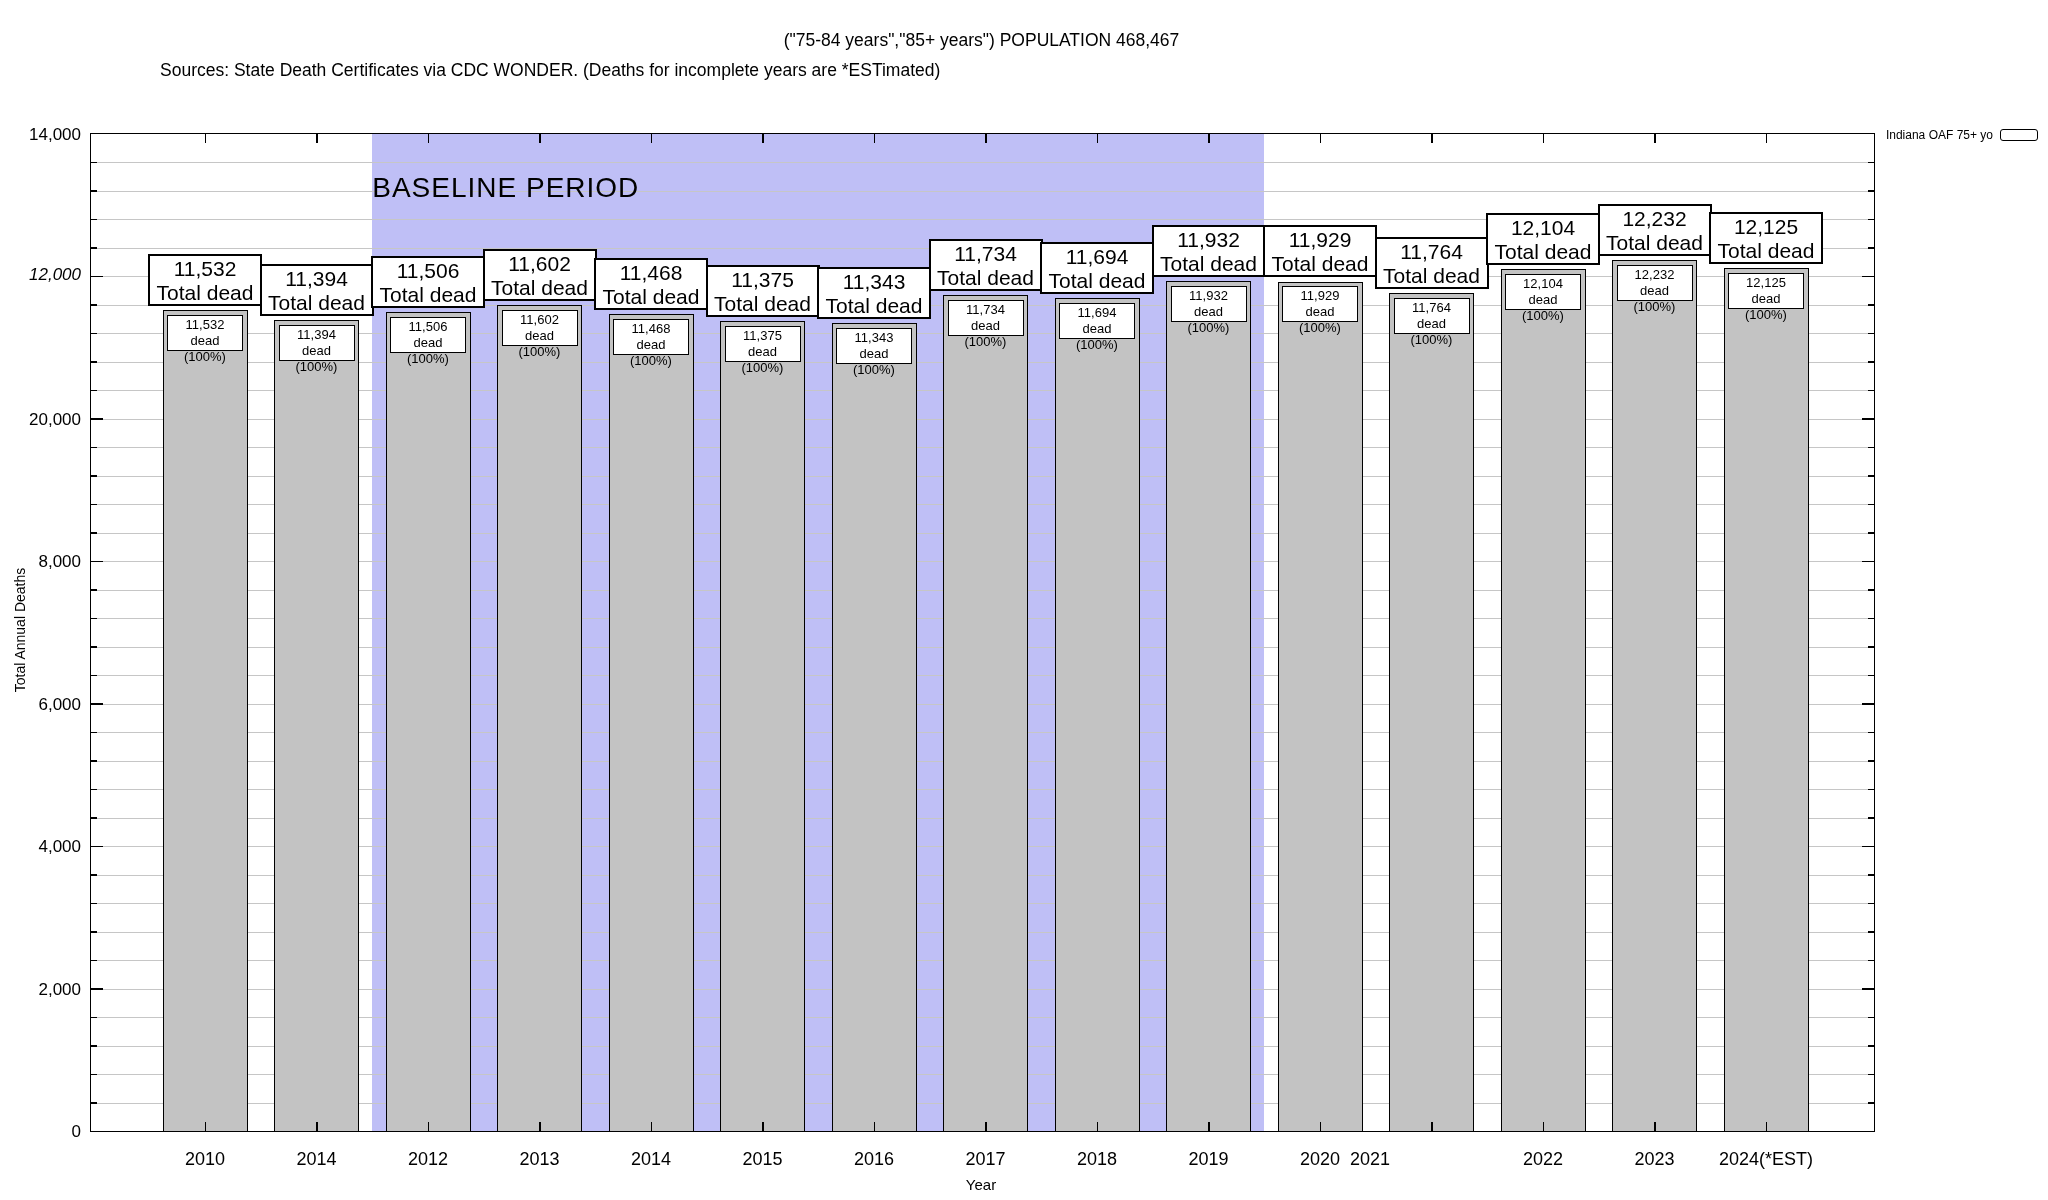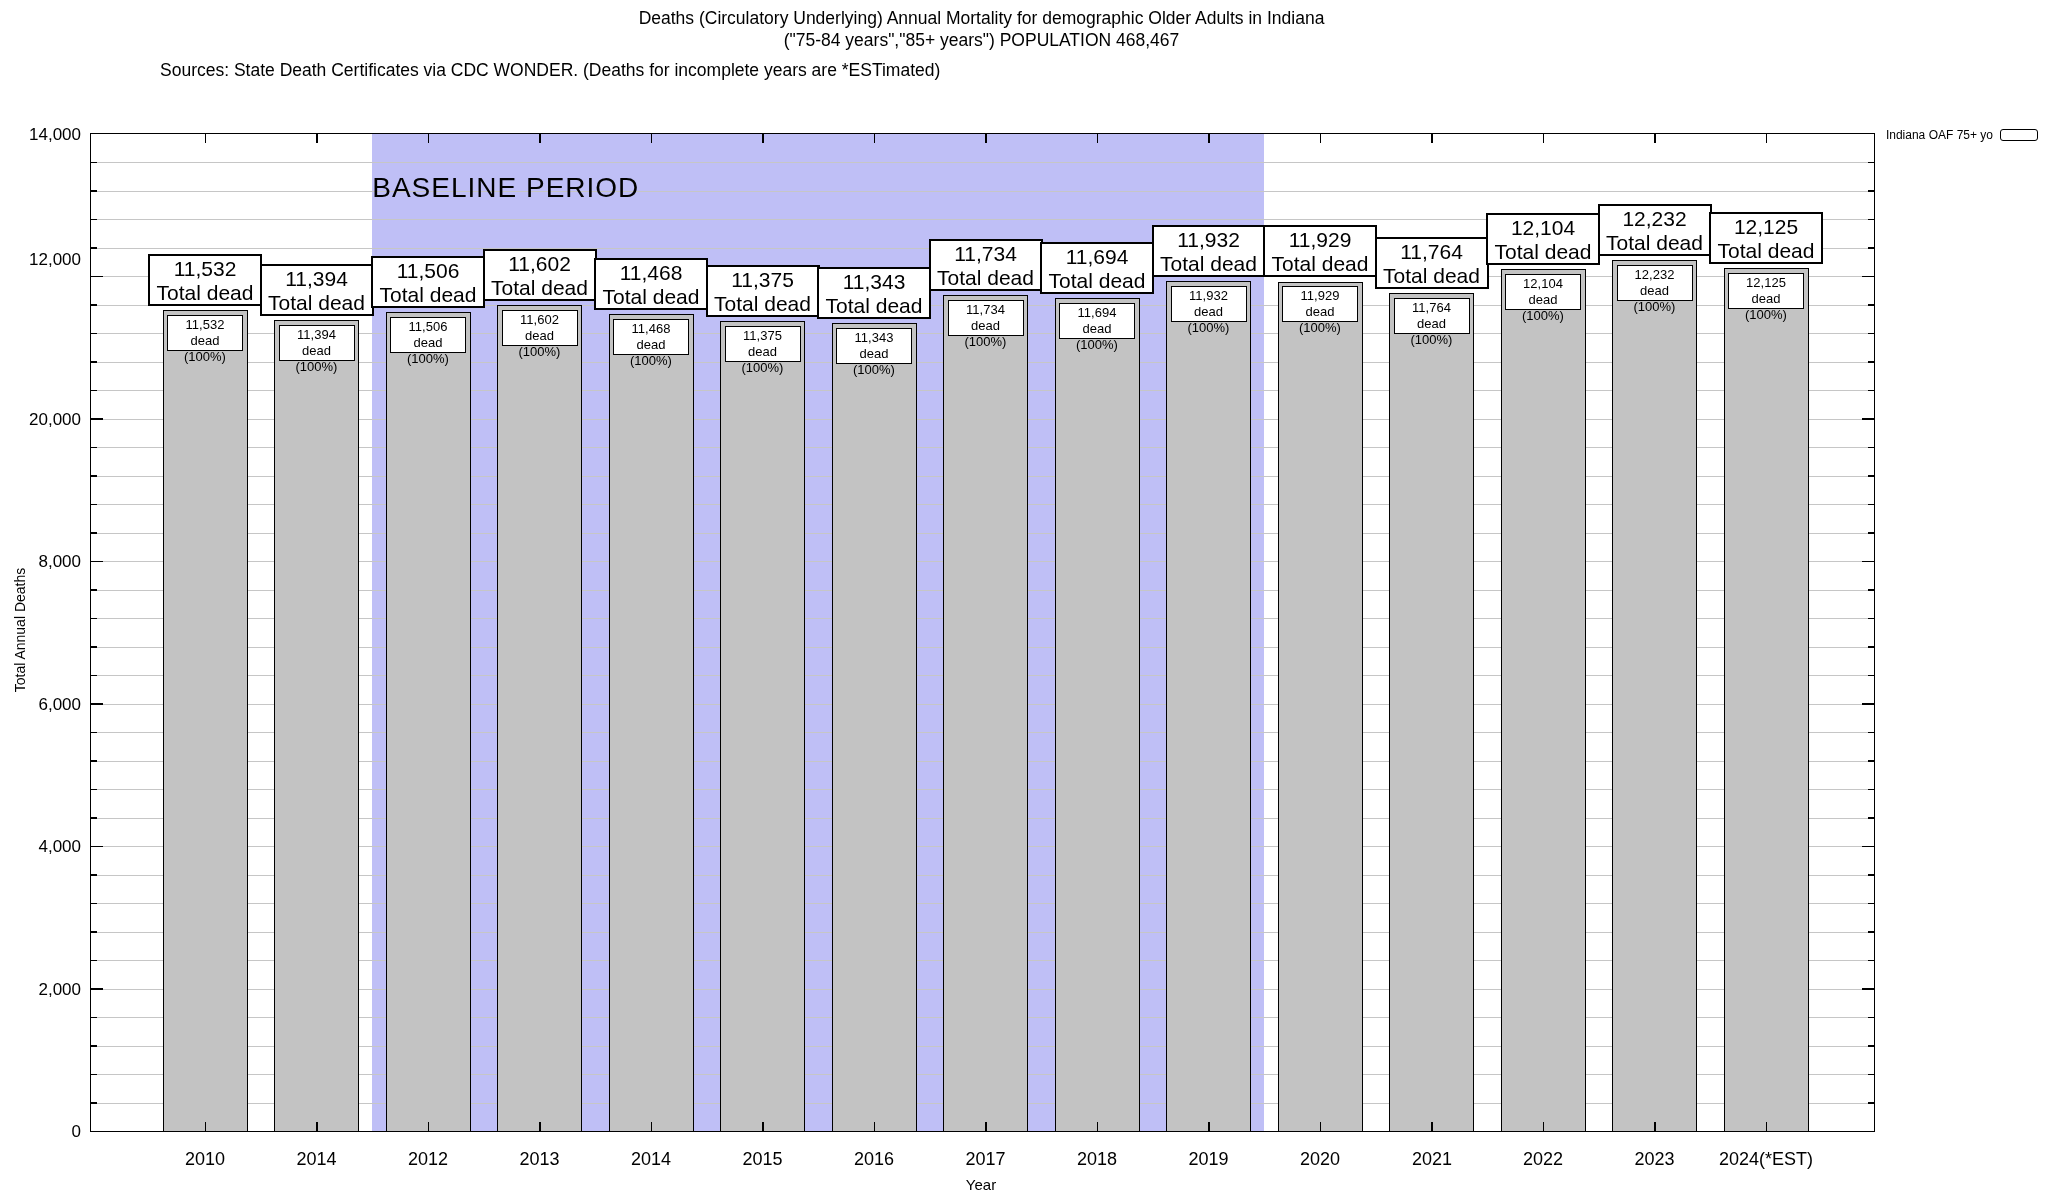--- a/index.html
+++ b/index.html
@@ -22,21 +22,20 @@
   .bperiod{position:absolute;text-align:left;font-size:28px;letter-spacing:1px;z-index:2;}
   .yaxis-title{position:absolute;width:300px;text-align:center;font-size:14px;transform:rotate(-90deg);}
   .xaxis-title{position:absolute;text-align:center;font-size:15px;}
   .legend{position:absolute;display:flex;align-items:center;gap:7px;font-size:12px;}
   .swatch{display:inline-block;width:36px;height:10px;border:1px solid #000;border-radius:3px;}
 </style>
 </head>
 <body>
 
 <div class="canvas">
-  <div class="titleline" style="top:8px;">Deaths (Circulatory Underlying) Annual Mortality for demographic Older Adults in Indiana</div>
   <div class="titleline" style="top:30px;">("75-84 years","85+ years") POPULATION 468,467</div>
   <div class="srcnote" style="left:160px;top:60px;">Sources: State Death Certificates via CDC WONDER. (Deaths for incomplete years are *ESTimated)</div>
 
   <div class="yaxis-title" style="left:-130px;top:622px;">Total Annual Deaths</div>
   <div class="xaxis-title" style="left:931px;top:1176px;width:100px;">Year</div>
 
   <div class="legend" style="right:10px;top:128px;">
     <span>Indiana OAF 75+ yo</span>
     <span class="swatch"></span>
   </div>
@@ -145,21 +144,21 @@
       <div class="ytick" style="right: 0px; width: 6px; top: 56.4714px;"></div>
       <div class="grid" style="top: 28.4857px; background: rgb(198, 198, 198);"></div>
       <div class="ytick" style="left: 0px; width: 6px; top: 27.9857px;"></div>
       <div class="ytick" style="right: 0px; width: 6px; top: 27.9857px;"></div>
       <div class="ylabel" style="left: -90px; top: 988px;">0</div>
       <div class="ylabel" style="left: -90px; top: 845.571px;">2,000</div>
       <div class="ylabel" style="left: -90px; top: 703.143px;">4,000</div>
       <div class="ylabel" style="left: -90px; top: 560.714px;">6,000</div>
       <div class="ylabel" style="left: -90px; top: 418.286px;">8,000</div>
       <div class="ylabel" style="left: -90px; top: 275.857px;">20,000</div>
-      <div class="ylabel" style="left: -90px; top: 116px;">12,000</div>
+      <div class="ylabel" style="left: -90px; top: 131px; font-style: italic;">12,000</div>
       <div class="ylabel" style="left: -90px; top: -9px;">14,000</div>
       <div class="xtick" style="left: 113.5px; top: 0px; height: 9px;"></div>
       <div class="xtick" style="left: 113.5px; bottom: 0px; height: 9px;"></div>
       <div class="bar" style="left: 71.5px; width: 85px; height: 821.243px; background: rgb(195, 195, 195); border-color: rgb(0, 0, 0);"></div>
       <div class="obox" style="left: 57px; width: 114px; height: 52px; top: 119.757px;">11,532<br>Total dead</div>
       <div class="ibox" style="left: 76px; width: 76px; height: 36px; top: 180.757px;">11,532<br>dead (100%)</div>
       <div class="xlabel" style="left: 39px; top: 1015px;">2010</div>
       <div class="xtick" style="left: 225px; top: 0px; height: 9px;"></div>
       <div class="xtick" style="left: 225px; bottom: 0px; height: 9px;"></div>
       <div class="bar" style="left: 183px; width: 85px; height: 811.416px; background: rgb(195, 195, 195); border-color: rgb(0, 0, 0);"></div>
@@ -218,21 +217,21 @@
       <div class="xtick" style="left: 1228.5px; bottom: 0px; height: 9px;"></div>
       <div class="bar" style="left: 1186.5px; width: 85px; height: 849.515px; background: rgb(195, 195, 195); border-color: rgb(0, 0, 0);"></div>
       <div class="obox" style="left: 1172px; width: 114px; height: 52px; top: 91.4848px;">11,929<br>Total dead</div>
       <div class="ibox" style="left: 1191px; width: 76px; height: 36px; top: 152.485px;">11,929<br>dead (100%)</div>
       <div class="xlabel" style="left: 1154px; top: 1015px;">2020</div>
       <div class="xtick" style="left: 1340px; top: 0px; height: 9px;"></div>
       <div class="xtick" style="left: 1340px; bottom: 0px; height: 9px;"></div>
       <div class="bar" style="left: 1298px; width: 85px; height: 837.765px; background: rgb(195, 195, 195); border-color: rgb(0, 0, 0);"></div>
       <div class="obox" style="left: 1283.5px; width: 114px; height: 52px; top: 103.235px;">11,764<br>Total dead</div>
       <div class="ibox" style="left: 1302.5px; width: 76px; height: 36px; top: 164.235px;">11,764<br>dead (100%)</div>
-      <div class="xlabel" style="left: 1266px; top: 1015px;">2021</div>
+      <div class="xlabel" style="left: 1204px; top: 1015px;">2021</div>
       <div class="xtick" style="left: 1451.5px; top: 0px; height: 9px;"></div>
       <div class="xtick" style="left: 1451.5px; bottom: 0px; height: 9px;"></div>
       <div class="bar" style="left: 1409.5px; width: 85px; height: 861.978px; background: rgb(195, 195, 195); border-color: rgb(0, 0, 0);"></div>
       <div class="obox" style="left: 1395px; width: 114px; height: 52px; top: 79.0223px;">12,104<br>Total dead</div>
       <div class="ibox" style="left: 1414px; width: 76px; height: 36px; top: 140.022px;">12,104<br>dead (100%)</div>
       <div class="xlabel" style="left: 1377px; top: 1015px;">2022</div>
       <div class="xtick" style="left: 1563px; top: 0px; height: 9px;"></div>
       <div class="xtick" style="left: 1563px; bottom: 0px; height: 9px;"></div>
       <div class="bar" style="left: 1521px; width: 85px; height: 871.093px; background: rgb(195, 195, 195); border-color: rgb(0, 0, 0);"></div>
       <div class="obox" style="left: 1506.5px; width: 114px; height: 52px; top: 69.9069px;">12,232<br>Total dead</div>

